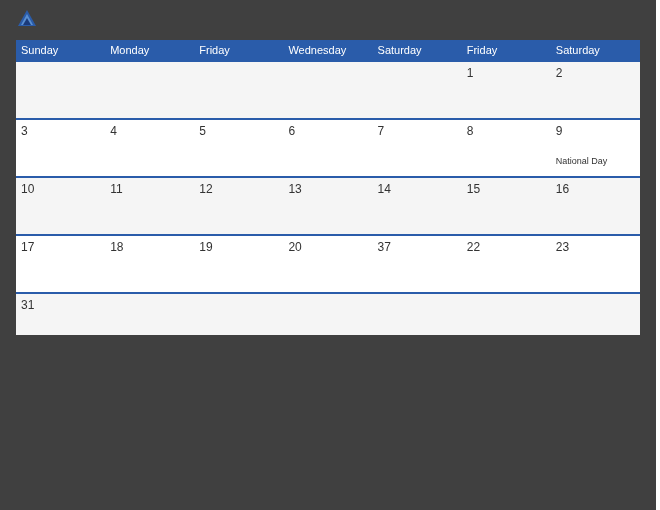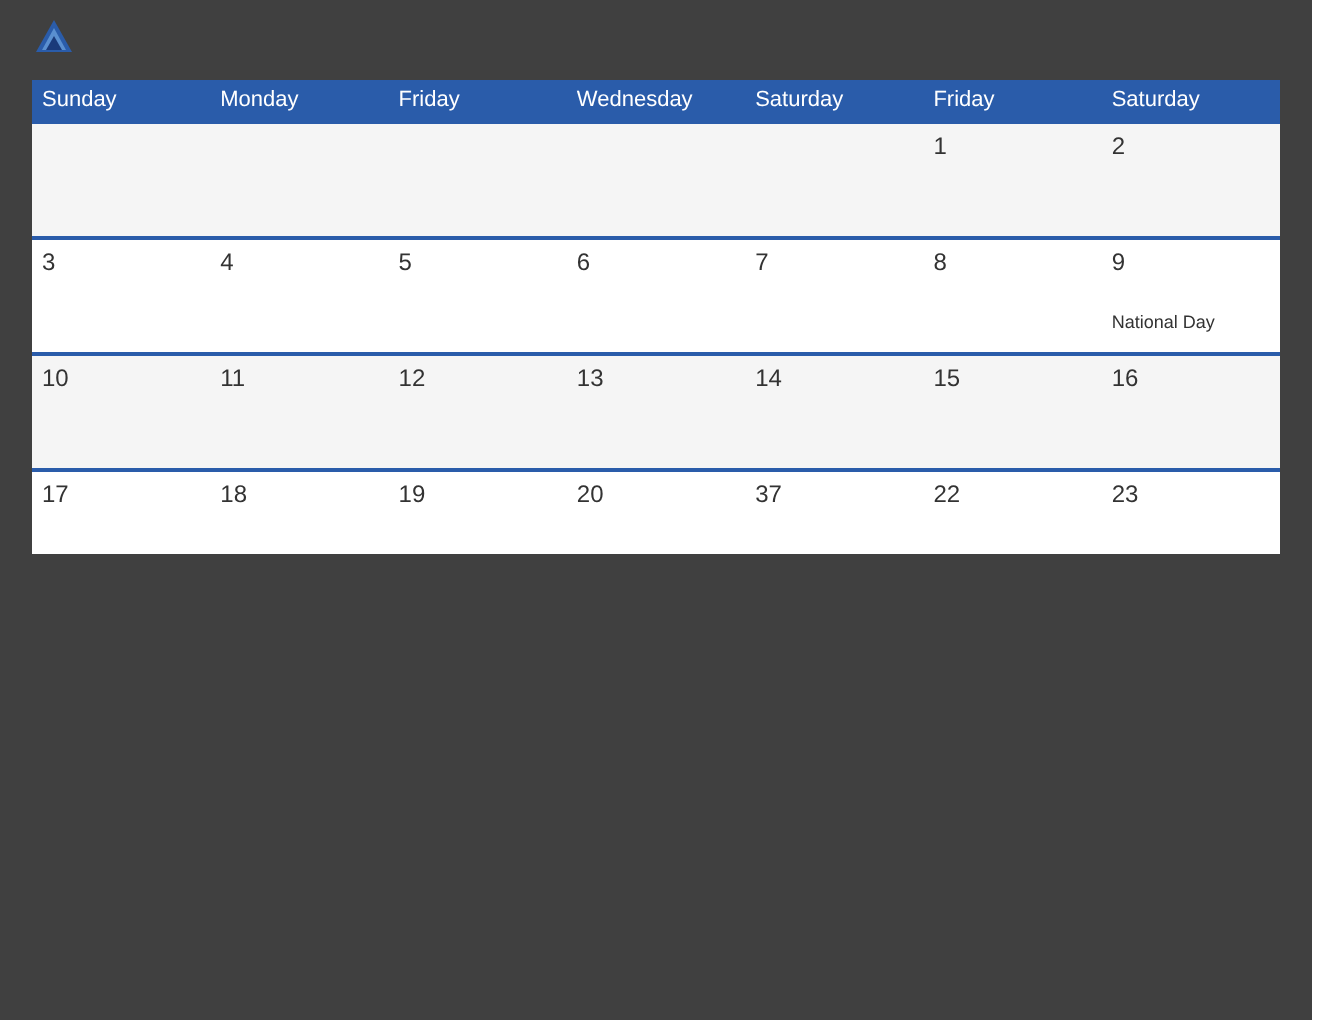--- a/index.html
+++ b/index.html
@@ -214,15 +214,26 @@
           <td>
             <span class="day-num">37</span>
           </td>
           <td>
             <span class="day-num">22</span>
           </td>
           <td>
             <span class="day-num">23</span>
           </td>
         </tr>
+        <tr>
+          <td>
+            <span class="day-num">31</span>
+          </td>
+          <td></td>
+          <td></td>
+          <td></td>
+          <td></td>
+          <td></td>
+          <td></td>
+        </tr>
       </tbody>
   </table>
 </div>
 
 </body></html>

